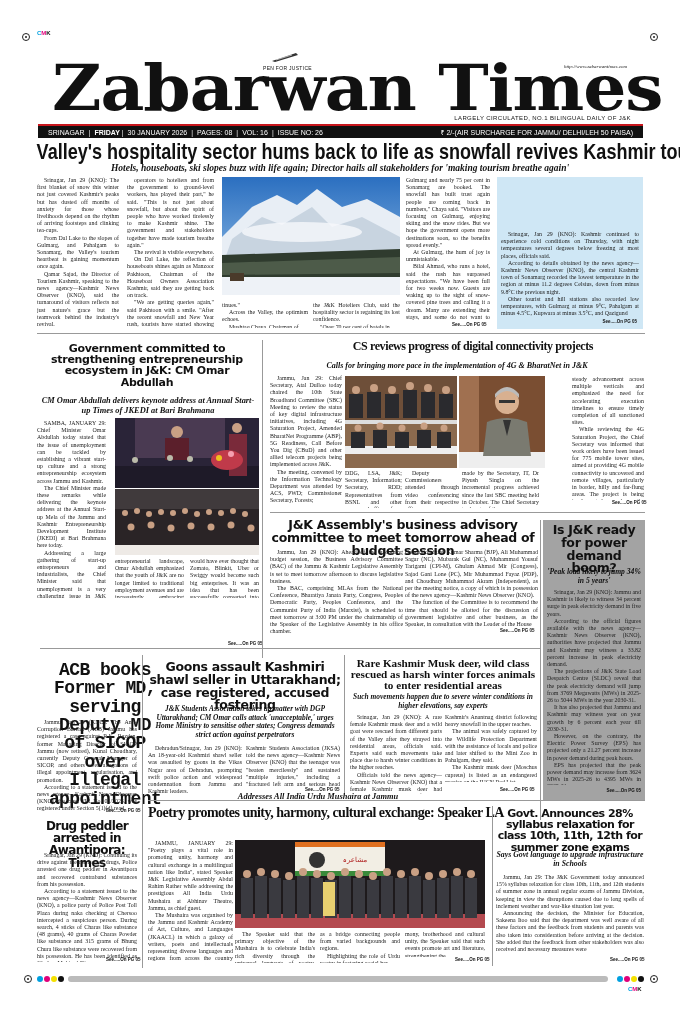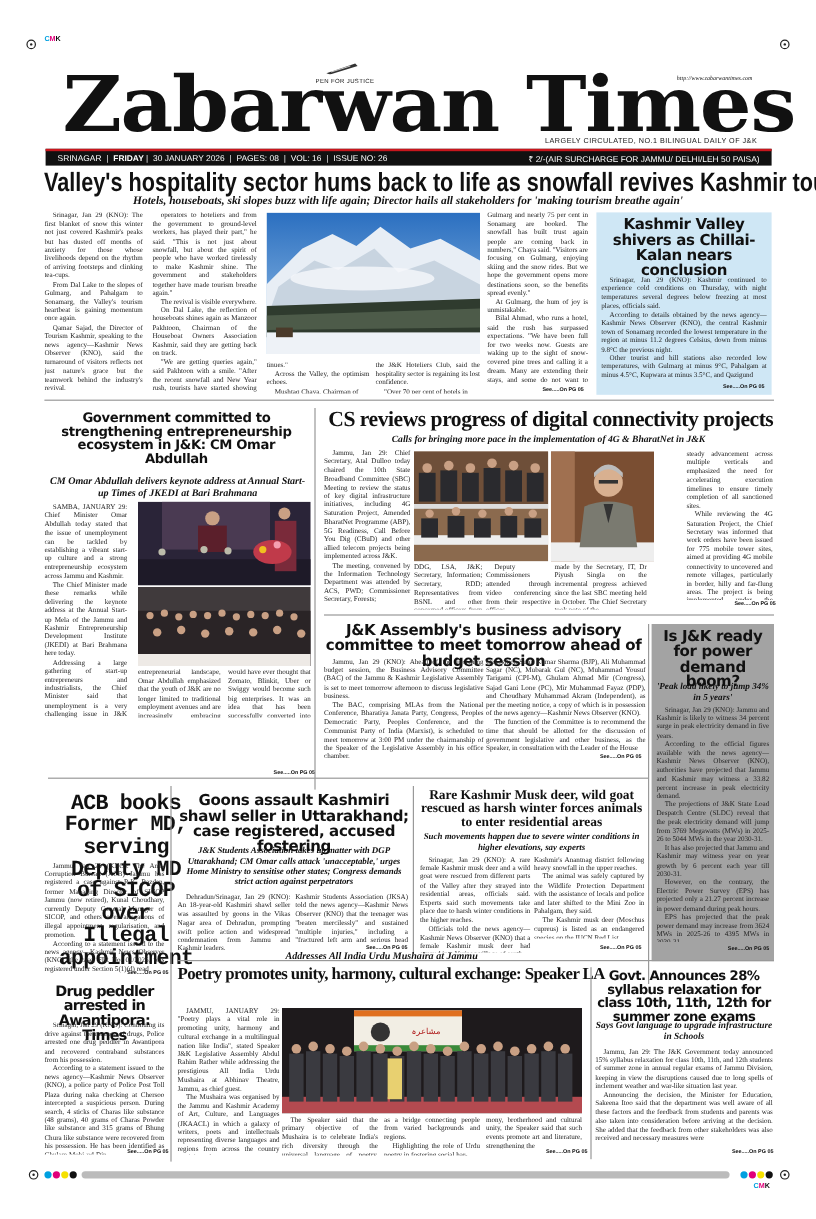--- a/index.html
+++ b/index.html
@@ -121,21 +121,20 @@
     <p>"Over 70 per cent of hotels in</p>
 </div>
 <div class="col" style="left:406px;top:177px;width:84px;height:143px;">
   <p style="text-indent:0">Gulmarg and nearly 75 per cent in Sonamarg are booked. The snowfall has built trust again people are coming back in numbers," Chaya said. "Visitors are focusing on Gulmarg, enjoying skiing and the snow rides. But we hope the government opens more destinations soon, so the benefits spread evenly."</p>
     <p>At Gulmarg, the hum of joy is unmistakable.</p>
     <p>Bilal Ahmad, who runs a hotel, said the rush has surpassed expectations. "We have been full for two weeks now. Guests are waking up to the sight of snow-covered pine trees and calling it a dream. Many are extending their stays, and some do not want to leave at all."</p>
 </div>
 <div class="see" style="left:452px;top:322px;">See.....On PG 05</div>
 
 <div class="box-blue" style="left:497px;top:177px;width:146px;height:152px;">
-  <div class="head h-sans" style="left:10px;top:4px;width:126px;font-size:12.5px;">Kashmir Valley shivers as Chillai-Kalan nears conclusion</div>
   <div class="col" style="left:4px;top:54px;width:138px;height:88px;">
     <p>Srinagar, Jan 29 (KNO): Kashmir continued to experience cold conditions on Thursday, with night temperatures several degrees below freezing at most places, officials said.</p>
       <p>According to details obtained by the news agency—Kashmir News Observer (KNO), the central Kashmir town of Sonamarg recorded the lowest temperature in the region at minus 11.2 degrees Celsius, down from minus 9.8°C the previous night.</p>
       <p>Other tourist and hill stations also recorded low temperatures, with Gulmarg at minus 9°C, Pahalgam at minus 4.5°C, Kupwara at minus 3.5°C, and Qazigund</p>
   </div>
   <div class="see" style="right:6px;top:142px;">See.....On PG 05</div>
 </div>
 
 <div class="rule" style="left:37px;top:333px;width:608px;"></div>
 
@@ -195,21 +194,21 @@
 <div class="col" style="left:115px;top:558px;width:69px;height:40px;">
   <p style="text-indent:0">entrepreneurial landscape, Omar Abdullah emphasized that the youth of J&amp;K are no longer limited to traditional employment avenues and are increasingly embracing innovation-driven enterprises across sectors such as agriculture, technology, handicrafts, tourism, renewable energy, and services.</p>
 </div>
 <div class="col" style="left:190px;top:558px;width:69px;height:40px;">
   <p style="text-indent:0">would have ever thought that Zomato, Blinkit, Uber or Swiggy would become such big enterprises. It was an idea that has been successfully converted into such big companies."</p>
 </div>
 <div class="see" style="left:228px;top:641px;">See.....On PG 05</div>
 
 <div class="vrule" style="left:262px;top:340px;height:318px;"></div>
 
-<div class="head h-serif" style="left:270px;top:340px;width:378px;font-size:18px;white-space:nowrap;letter-spacing:-.4px;">CS reviews progress of digital connectivity projects</div>
+<div class="head h-serif" style="left:284px;top:340px;width:378px;font-size:12px;white-space:nowrap;letter-spacing:-.4px;">CS reviews progress of digital connectivity projects</div>
 <div class="sub" style="left:268px;top:361px;width:378px;font-size:8px;white-space:nowrap;">Calls for bringing more pace in the implementation of 4G &amp; BharatNet in J&amp;K</div>
 <div class="col" style="left:270px;top:375px;width:72px;height:132px;">
   <p>Jammu, Jan 29: Chief Secretary, Atal Dulloo today chaired the 10th State Broadband Committee (SBC) Meeting to review the status of key digital infrastructure initiatives, including 4G Saturation Project, Amended BharatNet Programme (ABP), 5G Readiness, Call Before You Dig (CBuD) and other allied telecom projects being implemented across J&amp;K.</p>
     <p>The meeting, convened by the Information Technology Department was attended by ACS, PWD; Commissioner Secretary, Forests;</p>
 </div>
 <div class="photo" style="left:345px;top:376px;width:112px;height:92px;">
   <svg width="112" height="92" viewBox="0 0 112 92" preserveAspectRatio="none">
     <rect width="112" height="92" fill="#8b6a4e"></rect>
     <rect width="112" height="44" fill="#6e4f39"></rect>
     <rect x="0" y="44" width="112" height="4" fill="#ddd"></rect>
@@ -325,21 +324,21 @@
 <div class="col" style="left:148px;top:745px;width:94px;height:48px;">
   <p>Dehradun/Srinagar, Jan 29 (KNO): An 18-year-old Kashmiri shawl seller was assaulted by goons in the Vikas Nagar area of Dehradun, prompting swift police action and widespread condemnation from Jammu and Kashmir leaders.</p>
 </div>
 <div class="col" style="left:246px;top:745px;width:94px;height:42px;">
   <p style="text-indent:0">Kashmir Students Association (JKSA) told the news agency—Kashmir News Observer (KNO) that the teenager was "beaten mercilessly" and sustained "multiple injuries," including a "fractured left arm and serious head trauma, after being struck with iron</p>
 </div>
 <div class="see" style="left:305px;top:787px;">See.....On PG 05</div>
 
 <div class="vrule" style="left:344px;top:655px;height:140px;"></div>
 
-<div class="head h-serif" style="left:348px;top:658px;width:190px;font-size:11.2px;line-height:1.0;">Rare Kashmir Musk deer, wild goat rescued as harsh winter forces animals to enter residential areas</div>
+<div class="head h-serif" style="left:348px;top:658px;width:190px;font-size:11.2px;line-height:1.0;">Rare Kashmir Musk deer, wild class rescued as harsh winter forces animals to enter residential areas</div>
 <div class="sub" style="left:348px;top:693px;width:190px;font-size:7.4px;">Such movements happen due to severe winter conditions in higher elevations, say experts</div>
 <div class="col" style="left:350px;top:714px;width:92px;height:80px;">
   <p>Srinagar, Jan 29 (KNO): A rare female Kashmir musk deer and a wild goat were rescued from different parts of the Valley after they strayed into residential areas, officials said. Experts said such movements take place due to harsh winter conditions in the higher reaches.</p>
     <p>Officials told the news agency—Kashmir News Observer (KNO) that a female Kashmir musk deer had strayed into Verinag village of south</p>
 </div>
 <div class="col" style="left:445px;top:714px;width:92px;height:68px;">
   <p style="text-indent:0">Kashmir's Anantnag district following heavy snowfall in the upper reaches.</p>
     <p>The animal was safely captured by the Wildlife Protection Department with the assistance of locals and police and later shifted to the Mini Zoo in Pahalgam, they said.</p>
     <p>The Kashmir musk deer (Moschus cupreus) is listed as an endangered species on the IUCN Red List.</p>
 </div>

